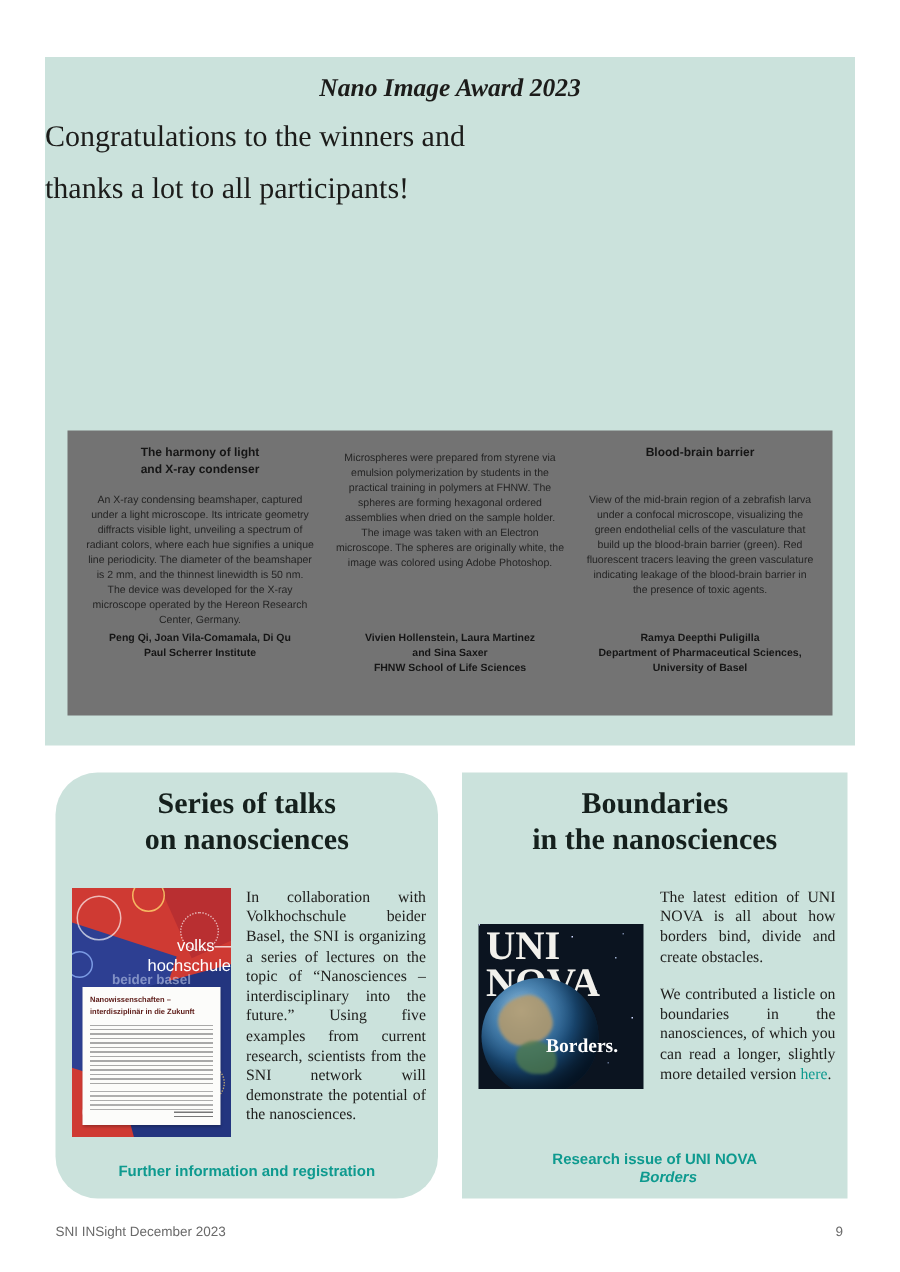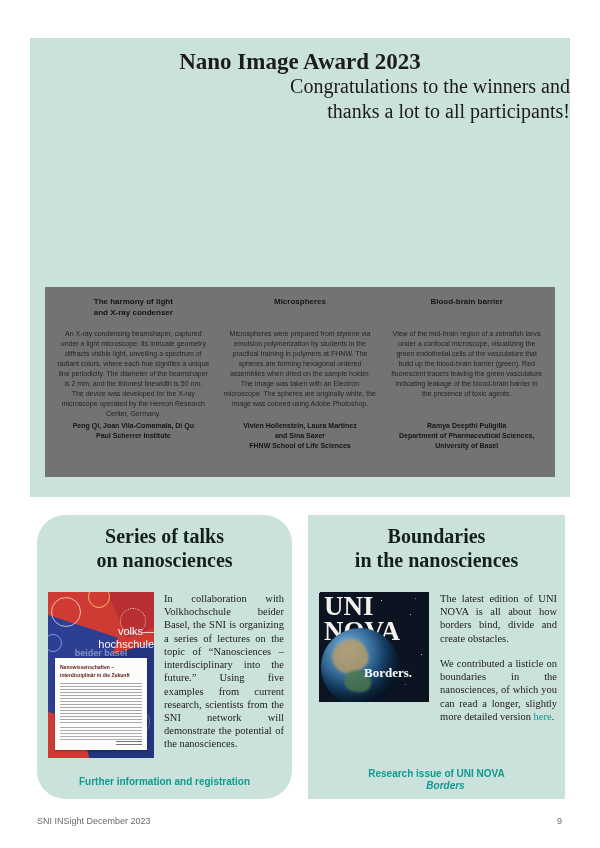--- a/index.html
+++ b/index.html
@@ -10,23 +10,23 @@
     --footer-gray:#6a6a6a;
   }
   *{margin:0;padding:0;box-sizing:border-box;}
   html,body{background:#ffffff;}
   body{font-family:"Liberation Sans",sans-serif;}
   .page{position:relative;width:600px;height:848px;background:#ffffff;overflow:hidden;}
 
   .card{position:absolute;background:var(--teal-bg);}
   .award{left:30px;top:38px;width:540px;height:459px;}
   .award-title{position:absolute;top:11px;left:0;right:0;text-align:center;
-    font-family:"Liberation Serif",serif;font-weight:bold;font-size:23px;color:var(--heading);}
-  .award-sub{position:absolute;top:36px;left:0;right:0;text-align:right;white-space:pre-line;
-    font-family:"Liberation Serif",serif;font-size:20px;line-height:25px;color:var(--heading);}
+    font-family:"Liberation Serif",serif;font-weight:bold;font-size:17px;color:var(--heading);font-style:italic;}
+  .award-sub{position:absolute;top:36px;left:0;right:0;text-align:left;white-space:pre-line;
+    font-family:"Liberation Serif",serif;font-size:20px;line-height:35px;color:var(--heading);}
 
   .white-panel{position:absolute;left:15px;top:249px;width:510px;height:190px;background:#737373;
     display:flex;gap:14px;padding:8px 12px;}
   .award-col{flex:1;position:relative;text-align:center;color:var(--body-text);}
   .col-title{font-size:8px;font-weight:bold;line-height:1.35;height:28px;white-space:pre-line;padding-top:2px;color:#151515;}
   .col-body{font-size:7px;line-height:1.42;margin-top:6px;white-space:pre-line;color:#242424;}
   .col-credit{position:absolute;top:126px;left:0;right:0;font-size:7px;font-weight:bold;
     line-height:1.42;white-space:pre-line;color:#151515;}
 
   .talks{left:37px;top:515px;width:255px;height:284px;border-radius:28px;}
@@ -65,21 +65,21 @@
     color:rgba(215,228,250,.5);font-weight:bold;font-size:9px;}
   .flyer-box{position:absolute;left:7px;top:66px;width:92px;height:92px;z-index:4;background:#fcfcfa;
     padding:6px 5px;box-shadow:0 1px 2px rgba(0,0,0,.3);}
   .flyer-box-title{font-size:5px;font-weight:bold;line-height:1.5;white-space:pre-line;color:#5c1a16;}
   .fine{margin-top:4px;height:40px;background:repeating-linear-gradient(to bottom,#8d8d8d 0 1px,transparent 1px 3px);opacity:.75;}
   .fine2{margin-top:4px;height:13px;background:repeating-linear-gradient(to bottom,#8d8d8d 0 1px,transparent 1px 3px);opacity:.7;}
   .sig{position:absolute;right:5px;bottom:5px;width:26px;height:4px;
     background:repeating-linear-gradient(to bottom,#777 0 1px,transparent 1px 3px);}
 
   
-  .cover{position:relative;flex:none;width:110px;height:110px;background:#0b1420;overflow:hidden;}
+  .cover{position:relative;flex:none;width:110px;height:110px;background:#0b1420;overflow:hidden;margin-top:24px;}
   .stars{position:absolute;left:0;top:0;width:1px;height:1px;background:#cfd8ff;
     box-shadow:62px 8px 0 #cfd8ff,91px 22px 0 #9fb0d0,78px 44px 0 #8898b8,102px 62px 0 #cfd8ff,
                96px 6px 0 #717f9d,86px 92px 0 #5e6c8a,16px 96px 0 #49597a,50px 16px 0 #5e6c8a;}
   .cover-brand{position:absolute;left:5px;top:2px;z-index:1;font-family:"Liberation Serif",serif;
     font-weight:bold;font-size:27px;line-height:.93;color:#f2f1ec;letter-spacing:0;}
   .cover-brand span{display:block;}
   .globe{position:absolute;left:2px;top:36px;z-index:2;width:78px;height:78px;border-radius:50%;
     background:radial-gradient(circle at 34% 28%,#9cc4e0 0%,#4d86b3 22%,#1c4f7d 48%,#0b2c4e 75%,#061a30 100%);
     box-shadow:inset -10px -12px 16px rgba(0,0,0,.55);}
   .globe::before{content:"";position:absolute;left:14%;top:16%;width:46%;height:42%;background:#b59a6a;
@@ -105,21 +105,20 @@
     <div class="white-panel">
       <div class="award-col">
         <h3 class="col-title">The harmony of light
 and X-ray condenser</h3>
         <p class="col-body">An X-ray condensing beamshaper, captured under a light microscope. Its intricate geometry diffracts visible light, unveiling a spectrum of radiant colors, where each hue signifies a unique line periodicity. The diameter of the beamshaper is 2 mm, and the thinnest linewidth is 50 nm.
 The device was developed for the X-ray microscope operated by the Hereon Research Center, Germany.</p>
         <p class="col-credit">Peng Qi, Joan Vila-Comamala, Di Qu
 Paul Scherrer Institute</p>
       </div>
       <div class="award-col">
-        <h3 class="col-title">Microspheres</h3>
         <p class="col-body">Microspheres were prepared from styrene via emulsion polymerization by students in the practical training in polymers at FHNW. The spheres are forming hexagonal ordered assemblies when dried on the sample holder. The image was taken with an Electron microscope. The spheres are originally white, the image was colored using Adobe Photoshop.</p>
         <p class="col-credit">Vivien Hollenstein, Laura Martinez
 and Sina Saxer
 FHNW School of Life Sciences</p>
       </div>
       <div class="award-col">
         <h3 class="col-title">Blood-brain barrier</h3>
         <p class="col-body">View of the mid-brain region of a zebrafish larva under a confocal microscope, visualizing the green endothelial cells of the vasculature that build up the blood-brain barrier (green). Red fluorescent tracers leaving the green vasculature indicating leakage of the blood-brain barrier in the presence of toxic agents.</p>
         <p class="col-credit">Ramya Deepthi Puligilla
 Department of Pharmaceutical Sciences,

